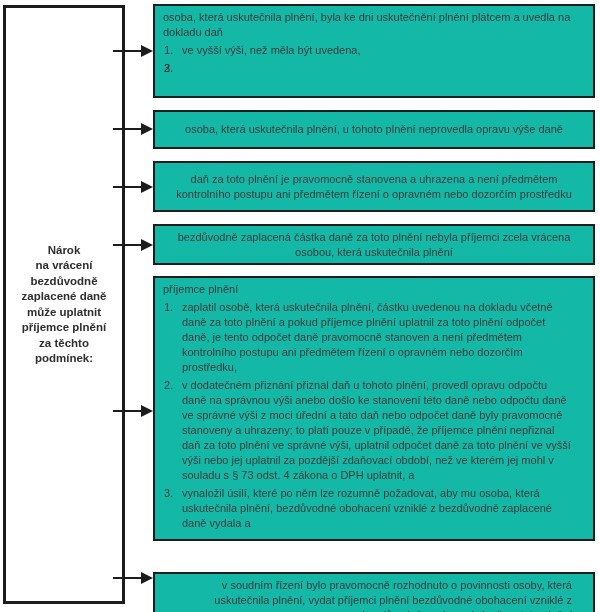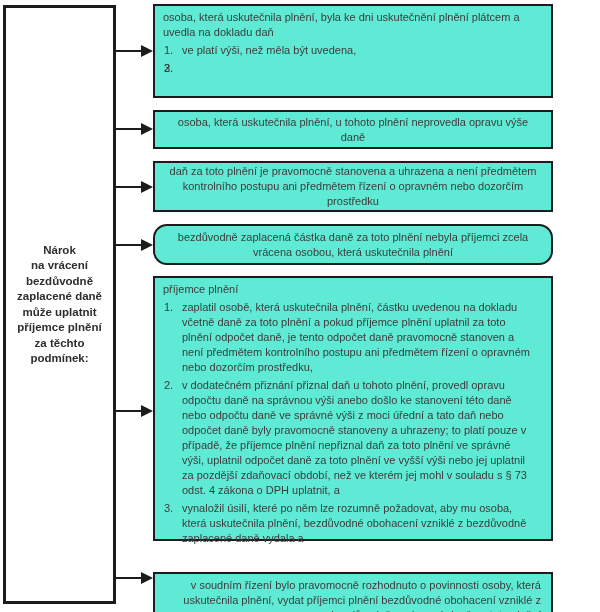--- a/index.html
+++ b/index.html
@@ -2,46 +2,46 @@
 <html lang="cs"><head>
 <meta charset="utf-8">
 <title>Diagram</title>
 <style>
   html,body{margin:0;padding:0;background:#ffffff;}
   body{font-family:"Liberation Sans","DejaVu Sans",sans-serif;color:var(--text,#3c3c3c);}
   .canvas{position:relative;width:600px;height:612px;background:#ffffff;overflow:hidden;}
 
   
   .left-box{
-    position:absolute;left:3px;top:5px;width:113px;height:599px;
+    position:absolute;left:3px;top:5px;width:122px;height:599px;
     box-sizing:border-box;border:3px solid var(--border,#1c1c1c);
     display:flex;align-items:center;justify-content:center;
   }
   .left-box .lbl{
     font-weight:bold;font-size:11.5px;line-height:15.5px;
     text-align:center;white-space:pre-line;color:var(--text-strong,#2e2e2e);
   }
 
   
   .cbox{
-    position:absolute;left:153px;width:400px;box-sizing:border-box;
-    border:2px solid var(--border,#1c1c1c);background:#5eead4;
+    position:absolute;left:153px;width:442px;box-sizing:border-box;
+    border:2px solid var(--border,#1c1c1c);background:#14b8a6;
     font-size:11px;line-height:15px;
   }
   .cbox.centered{display:flex;align-items:center;justify-content:center;text-align:center;padding:2px 10px;}
   .cbox.centered .ctext{max-width:396px;}
   .cbox.listy{padding:4px 8px 4px 8px;}
   .cbox .intro{margin:0 0 1px 0;padding-right:6px;}
   .num-item{position:relative;padding-left:19px;padding-right:12px;margin-top:3px;}
   .num-item .num{position:absolute;left:1px;top:0;}
 
   #box1{top:4px;height:94px;}
   #box2{top:110px;height:39px;}
   #box3{top:161px;height:51px;}
-  #box4{top:224px;height:41px;border-radius:14px;}
+  #box4{top:224px;height:41px;}
   #box5{top:276px;height:265px;}
   #box6{top:572px;height:56px;text-align:right;}
 
   
   .arrow{position:absolute;left:113px;width:40px;height:12px;margin-top:-6px;}
   .arrow .shaft{position:absolute;left:0;top:5px;width:30px;height:2px;background:var(--border,#1c1c1c);}
   .arrow .head{position:absolute;right:0;top:0;width:0;height:0;
     border-top:6px solid transparent;border-bottom:6px solid transparent;
     border-left:12px solid var(--border,#1c1c1c);}
   #arrow1{top:51px;} #arrow2{top:129px;} #arrow3{top:187px;}
@@ -84,21 +84,21 @@
     <div class="head"></div>
   </div>
   <div class="arrow" id="arrow6">
     <div class="shaft"></div>
     <div class="head"></div>
   </div>
 
   <div class="cbox listy" id="box1">
     <div class="intro">osoba, která uskutečnila plnění, byla ke dni uskutečnění plnění plátcem a uvedla na dokladu daň</div>
     <div>
-        <div class="num-item"><span class="num">1.</span><span>ve platí výši, než měla být uvedena,</span></div>
+        <div class="num-item"><span class="num">1.</span><span>ve vyšší výši, než měla být uvedena,</span></div>
         <div class="num-item"><span class="num">2.</span></div>
         <div class="num-item"><span class="num">3.</span></div>
       </div>
   </div>
 
   <div class="cbox centered" id="box2">
     <div class="ctext">osoba, která uskutečnila plnění, u tohoto plnění neprovedla opravu výše daně</div>
   </div>
 
   <div class="cbox centered" id="box3">

